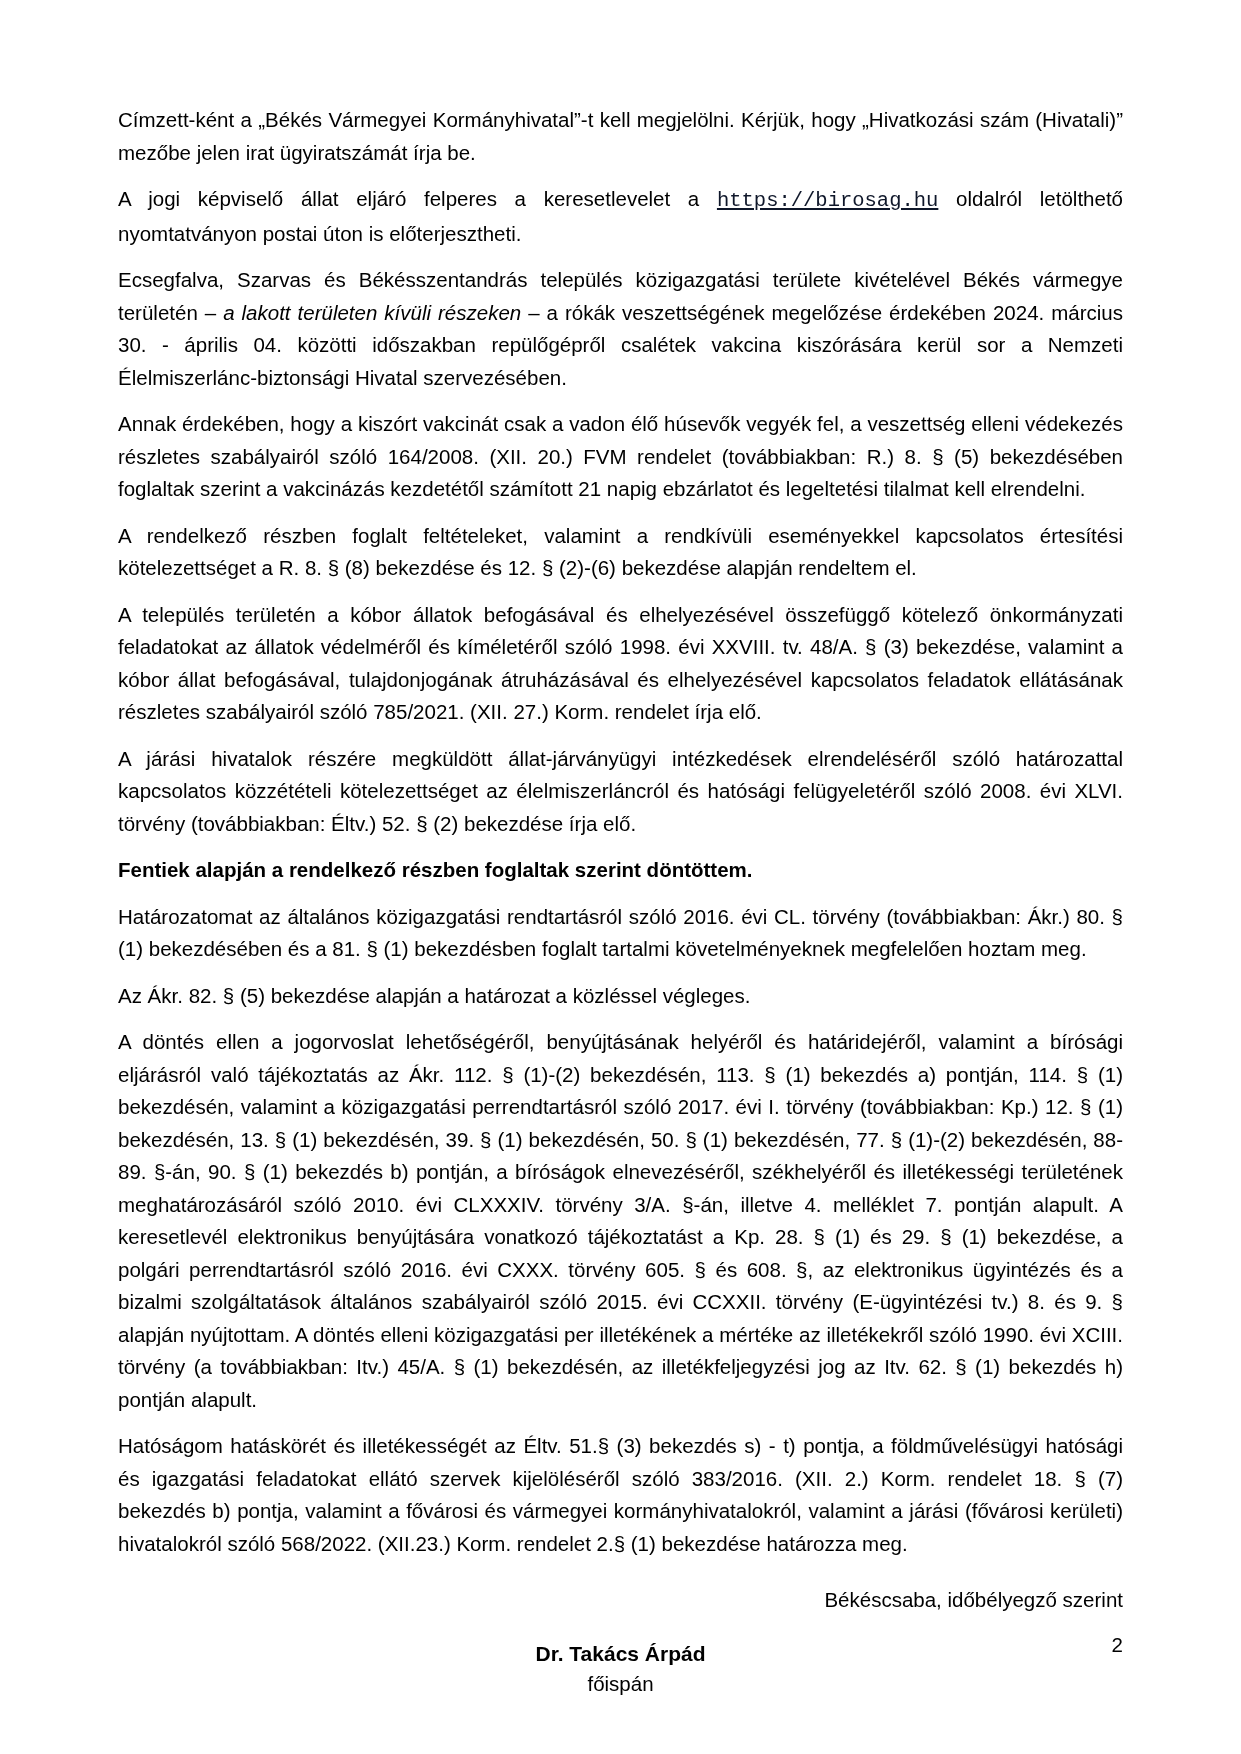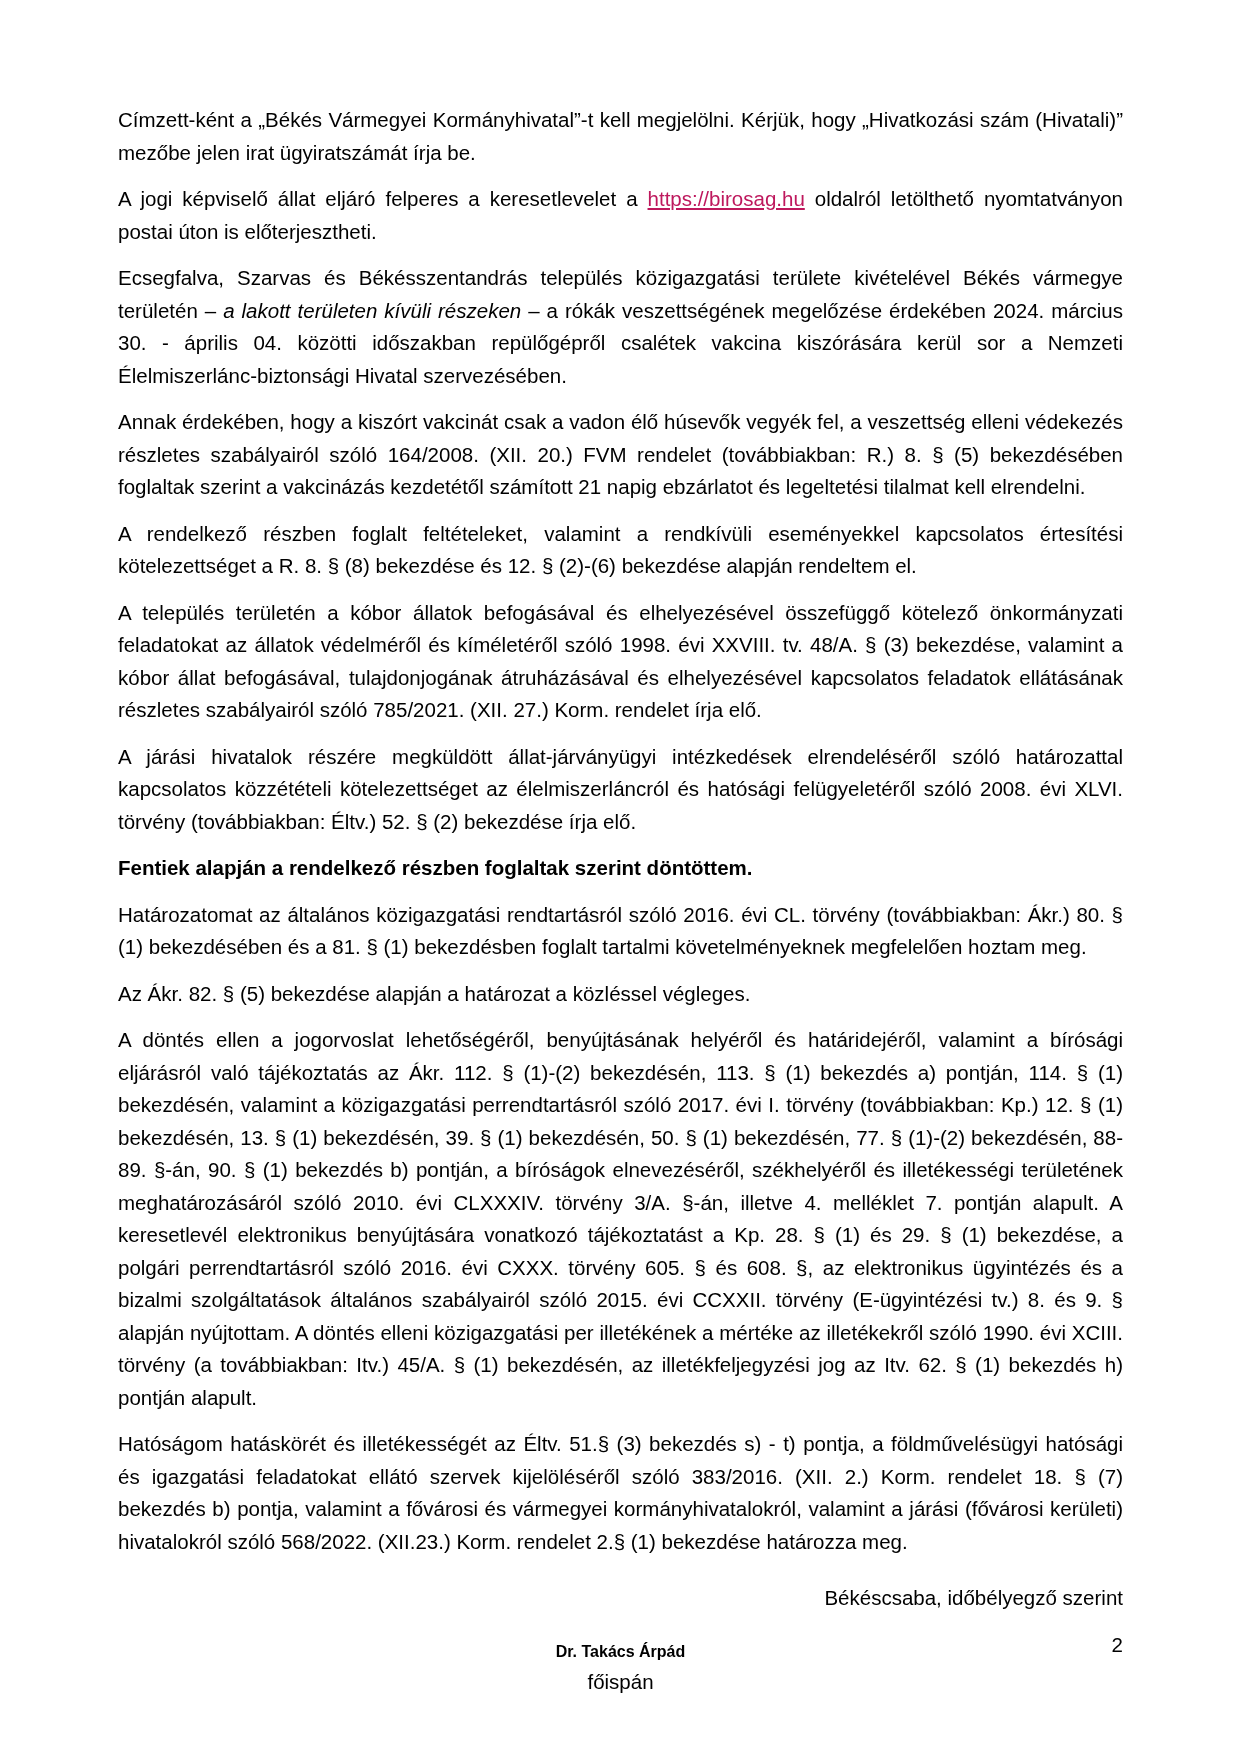--- a/index.html
+++ b/index.html
@@ -43,41 +43,42 @@
     line-height: 30px;
   }
   .bold-line {
     margin: 8px 0 14px 0;
     font-size: 20.5px;
     line-height: 32.5px;
     font-weight: bold;
     text-align: left;
   }
   a.link {
-    color: #be185d;
+    color: #0f172a;
     text-decoration: underline;
+    font-family: Liberation Mono, monospace;
   }
   .ital {
     font-style: italic;
   }
   .place-line {
     margin: 24px 0 16px 0;
     font-size: 20.5px;
     line-height: 32.5px;
     text-align: right;
   }
   .sig-block-1 {
     margin-top: 22px;
     text-align: center;
     font-size: 20.5px;
     line-height: 30px;
   }
   .sig-block-1 .name {
     font-weight: bold;
-    font-size: 16px;
+    font-size: 21px;
   }
   .page-number {
     position: absolute;
     right: 118px;
     bottom: 96px;
     font-size: 20.5px;
     line-height: 26px;
     text-align: right;
   }
 </style>

